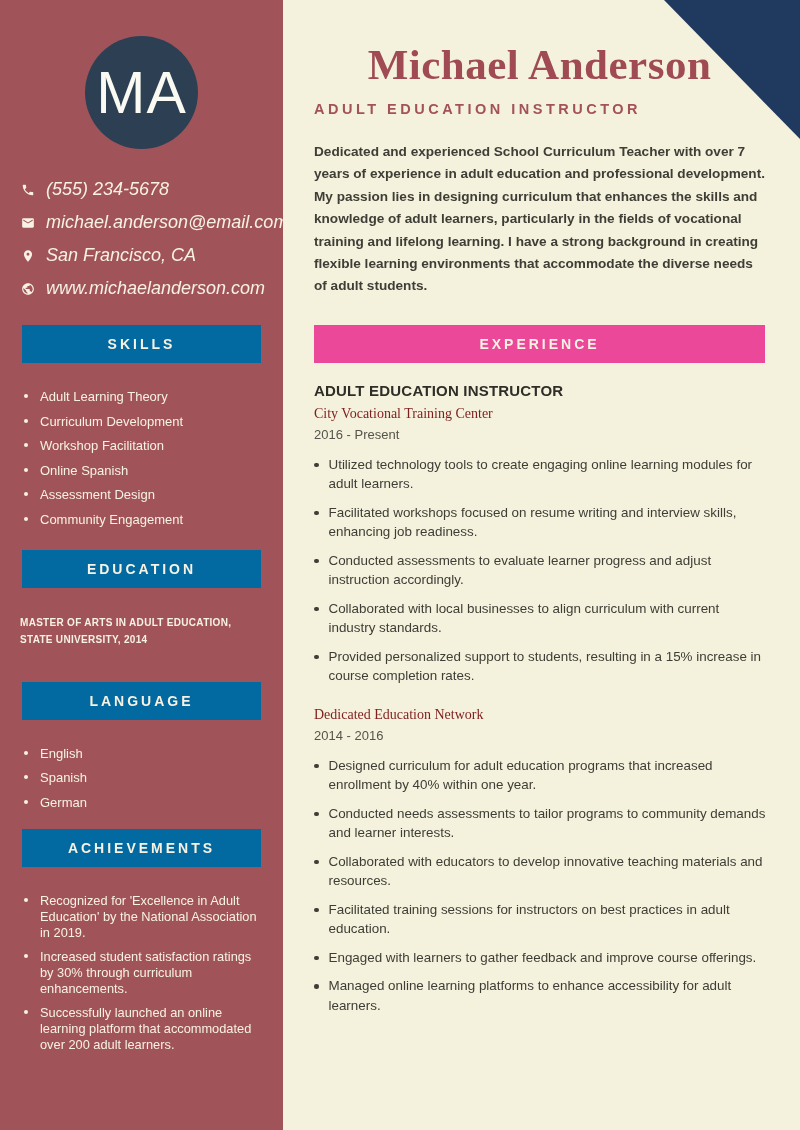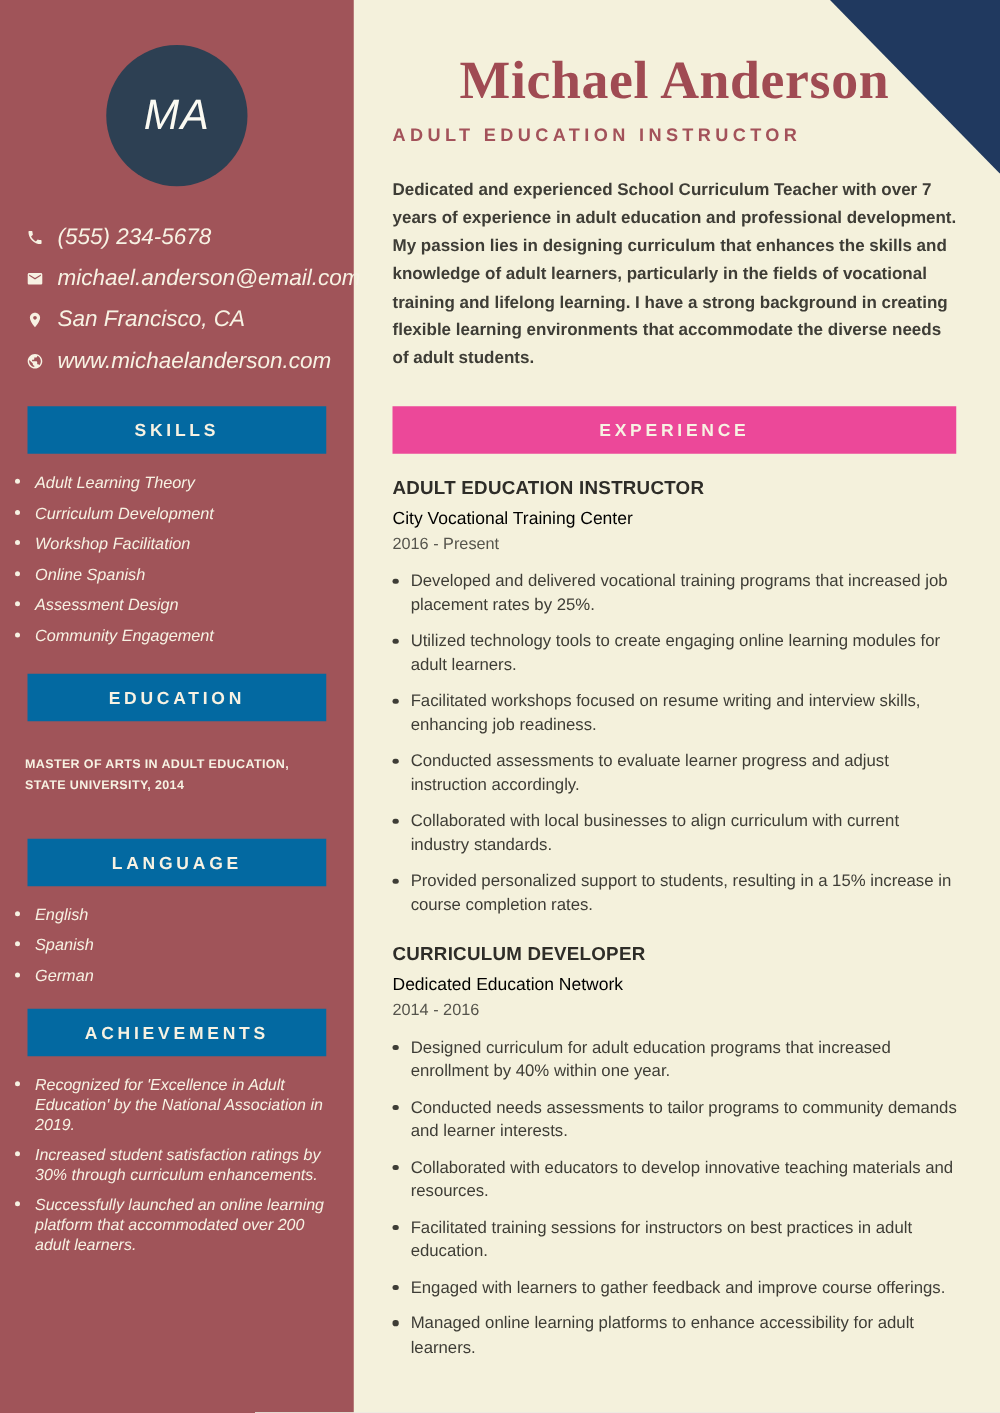--- a/index.html
+++ b/index.html
@@ -12,35 +12,35 @@
     position:absolute;top:0;right:0;width:136px;height:139px;background:#20395f;
     clip-path:polygon(0 0,100% 0,100% 100%);z-index:3;
   }
   
   .sidebar{
     position:absolute;left:0;top:0;width:283px;height:1130px;background:#a05459;color:#f7f2e3;
   }
   .avatar{
     width:113px;height:113px;border-radius:50%;background:#2d4053;margin:36px auto 0;
     display:flex;align-items:center;justify-content:center;
-    font-size:34px;font-weight:500;letter-spacing:1px;color:#fbfaf2;font-style:italic;
+    font-size:59px;font-weight:500;letter-spacing:1px;color:#fbfaf2;
   }
   .contact{margin:30px 0 0 21px;}
   .contact-row{display:flex;align-items:center;gap:11px;margin-bottom:12px;font-size:18px;font-style:italic;}
   .contact-row svg{flex:0 0 auto;display:block;}
   .section-box{
     width:239px;height:38px;margin:0 auto;background:#0369a1;
     display:flex;align-items:center;justify-content:center;
     font-size:14px;font-weight:700;letter-spacing:3px;color:#f7f2e3;
   }
   .box-skills{margin-top:26px;}
   .box-education{margin-top:23px;}
   .box-language{margin-top:33px;}
   .box-achievements{margin-top:19px;}
-  .side-list{list-style:none;margin:15px 0 0;padding:0 18px 0 12px;font-style:italic;}
+  .side-list{list-style:none;margin:26px 0 0;padding:0 18px 0 24px;}
   .side-list li{display:flex;gap:12px;font-size:13px;margin-bottom:9.5px;line-height:15px;}
   .side-list .dot{flex:0 0 auto;width:4px;height:4px;border-radius:50%;background:#f7f2e3;margin-top:5px;}
   .side-list.wrap li{font-size:12.8px;line-height:16px;margin-bottom:8px;}
   .edu-text{
     margin:26px 20px 0;font-size:10px;font-weight:700;letter-spacing:.3px;line-height:17.5px;
   }
   
   .main{margin-left:283px;padding:40px 35px 0 31px;position:relative;z-index:2;}
   .name{
     margin:0;font-family:"Liberation Serif",serif;font-weight:700;
@@ -53,21 +53,21 @@
     margin:24px 0 0;width:452px;font-size:13.6px;line-height:22.4px;color:#3e3d36;font-weight:bold;
   }
   .banner{
     margin-top:27px;width:451px;height:38px;background:#ec4899;
     display:flex;align-items:center;justify-content:center;
     color:#f7f2e3;font-size:14px;font-weight:700;letter-spacing:3px;
   }
   .job{margin-top:19px;}
   .job + .job{margin-top:21px;}
   .job-title{font-size:15px;font-weight:700;color:#2e2d28;letter-spacing:.2px;}
-  .job-company{margin-top:7px;font-size:14px;color:#000000;}
+  .job-company{margin-top:7px;font-size:14px;color:#7f1d1d;font-family:Liberation Serif, serif;}
   .job-dates{margin-top:5px;font-size:13px;color:#55544c;}
   .job-bullets{list-style:none;margin:13px 0 0;padding:0;}
   .job-bullets li{
     display:flex;gap:10px;width:452px;font-size:13.4px;line-height:19.5px;
     color:#3e3d36;margin-bottom:9px;
   }
   .job-bullets .dot{flex:0 0 auto;width:4.5px;height:4.5px;border-radius:50%;background:#3e3d36;margin-top:8px;}
 </style>
 </head>
 <body>
@@ -204,24 +204,20 @@
     <div class="banner">
       <span>EXPERIENCE</span>
     </div>
 
     <section class="job">
       <div class="job-title">ADULT EDUCATION INSTRUCTOR</div>
       <div class="job-company">City Vocational Training Center</div>
       <div class="job-dates">2016 - Present</div>
       <ul class="job-bullets">
 
-          <li>
-            <span class="dot"></span>
-            <span>Developed and delivered vocational training programs that increased job placement rates by 25%.</span>
-          </li>
 
           <li>
             <span class="dot"></span>
             <span>Utilized technology tools to create engaging online learning modules for adult learners.</span>
           </li>
 
           <li>
             <span class="dot"></span>
             <span>Facilitated workshops focused on resume writing and interview skills, enhancing job readiness.</span>
           </li>
@@ -237,21 +233,20 @@
           </li>
 
           <li>
             <span class="dot"></span>
             <span>Provided personalized support to students, resulting in a 15% increase in course completion rates.</span>
           </li>
         </ul>
     </section>
 
     <section class="job">
-      <div class="job-title">CURRICULUM DEVELOPER</div>
       <div class="job-company">Dedicated Education Network</div>
       <div class="job-dates">2014 - 2016</div>
       <ul class="job-bullets">
 
           <li>
             <span class="dot"></span>
             <span>Designed curriculum for adult education programs that increased enrollment by 40% within one year.</span>
           </li>
 
           <li>

